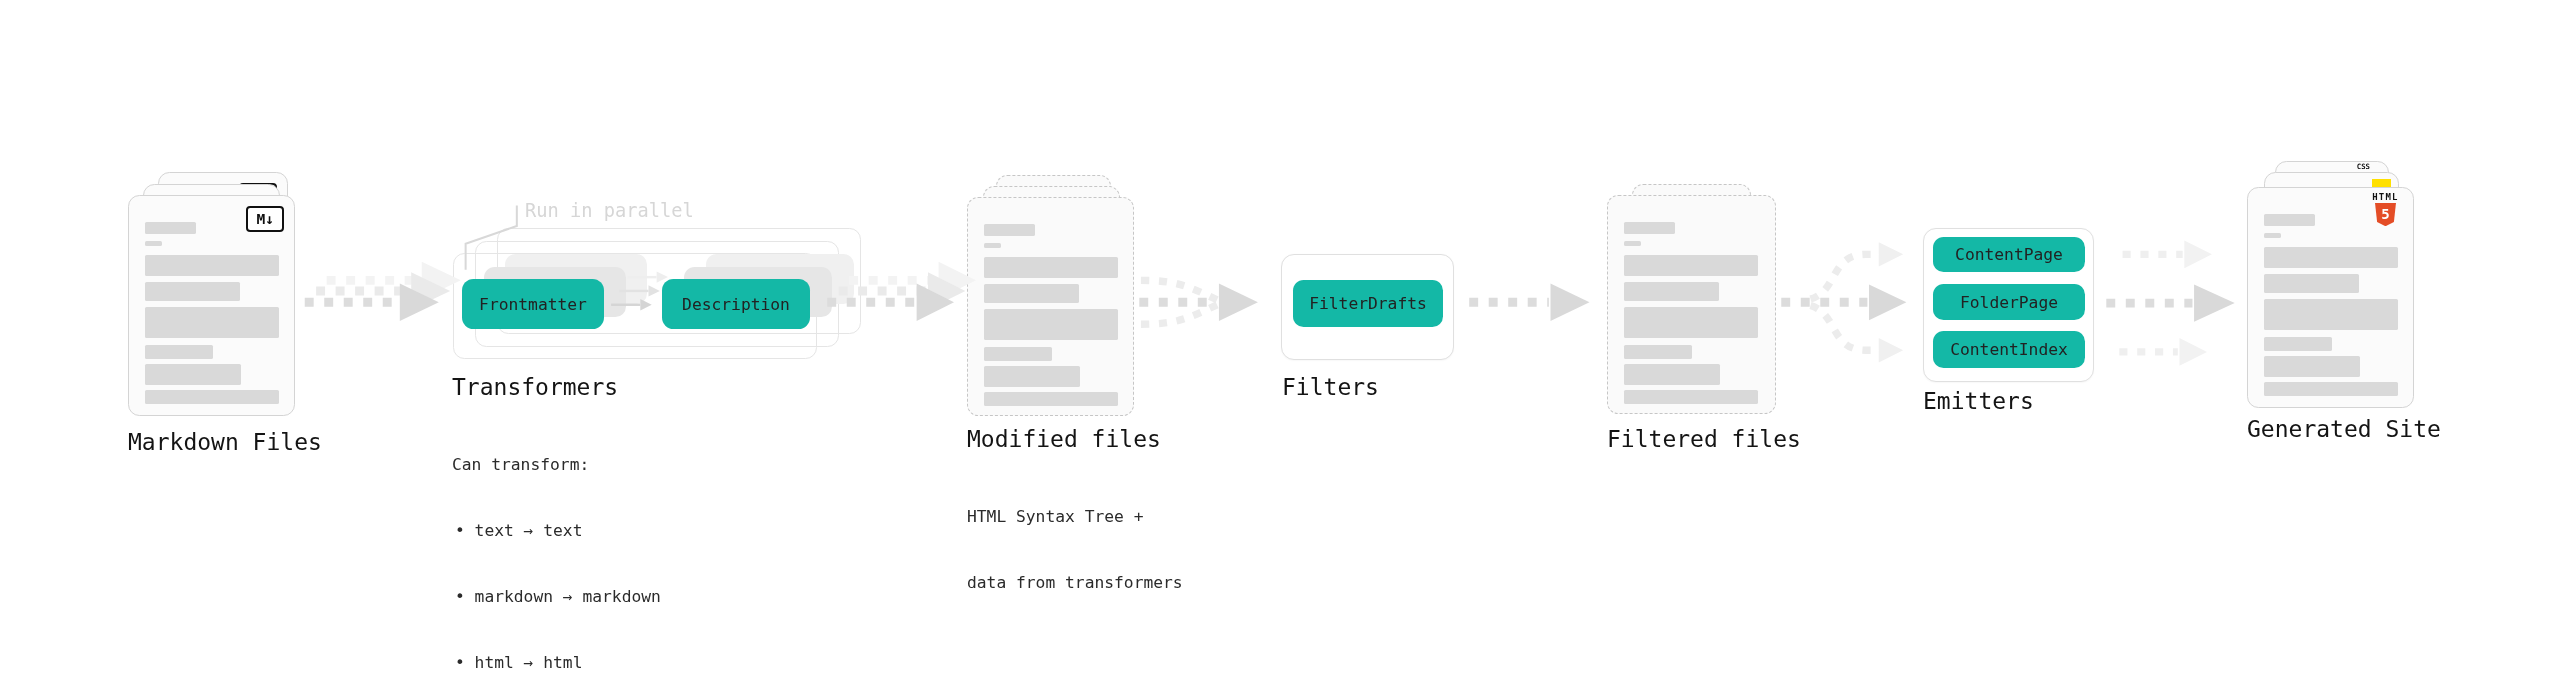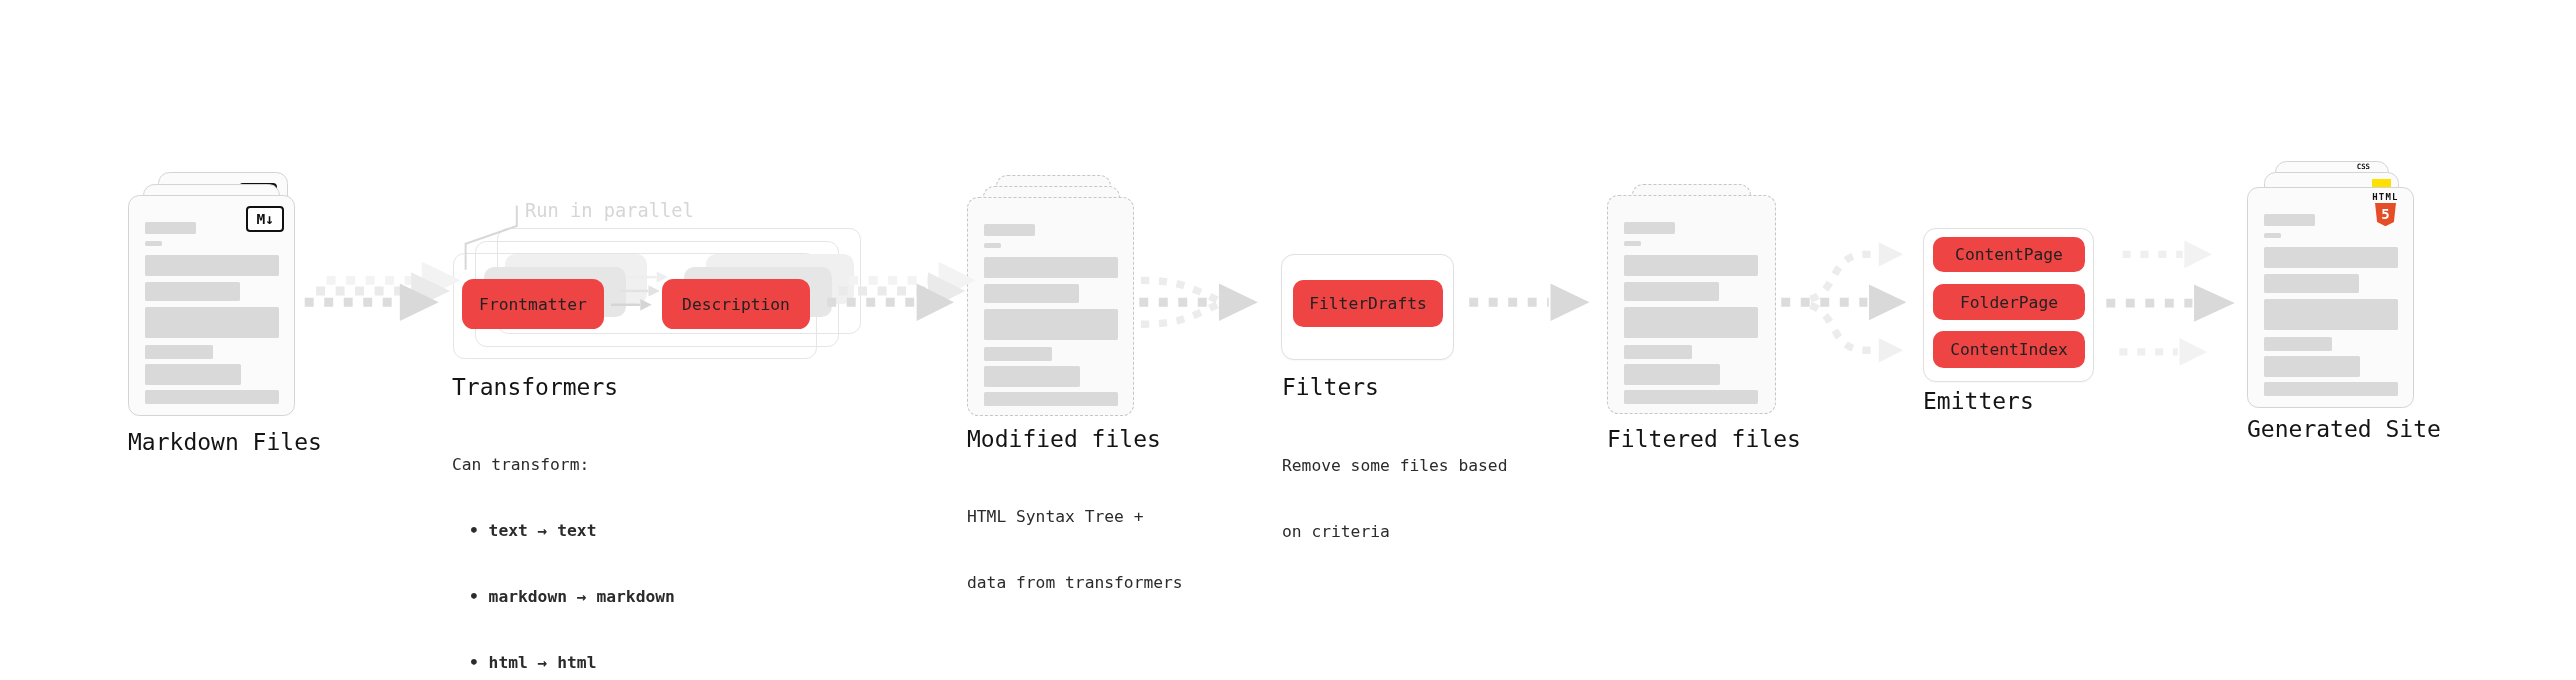--- a/index.html
+++ b/index.html
@@ -28,28 +28,28 @@
   .html5-shield{width:21px;height:23.6px;margin:0.8px auto 0;background:#e44d26;
     clip-path:polygon(0 0,100% 0,90% 82%,50% 100%,10% 82%);
     color:#fff;font-size:14px;font-weight:bold;display:flex;align-items:center;justify-content:center;}
   .js-badge{position:absolute;top:5.7px;right:7.3px;width:18.7px;height:12.2px;background:#ffe000;}
   .css-badge{position:absolute;top:2.4px;right:18px;width:20.3px;text-align:right;}
   .css-word{font-size:7.3px;font-weight:bold;color:#111;line-height:6.5px;}
   .css-bar{height:3.3px;background:#2965f1;margin-top:0.8px;border-radius:0.8px;}
   
   .tf-container{position:absolute;width:364px;height:106px;border:1.6px solid #e5e5e5;border-radius:11.4px;background:transparent;box-sizing:border-box;}
   .box{position:absolute;background:#ffffff;border:1.6px solid #e0e0e0;border-radius:13px;box-sizing:border-box;box-shadow:0 0.8px 1.6px rgba(0,0,0,0.03);}
-  .pill{position:absolute;background:#ef4444;border-radius:10.6px;display:flex;align-items:center;justify-content:center;
+  .pill{position:absolute;background:#14b8a6;border-radius:10.6px;display:flex;align-items:center;justify-content:center;
     font-size:16.3px;color:#222;white-space:nowrap;}
   .pill.g1{background:#e6e6e6;}
   .pill.g2{background:#f0f0f0;}
   
   .stage-title{position:absolute;font-size:23px;color:#141414;white-space:nowrap;}
   .stage-body{position:absolute;font-size:16.3px;line-height:22px;color:#2b2b2b;white-space:pre;}
-  .stage-body .indent{margin-left:17px;font-weight:bold;}
+  .stage-body .indent{margin-left:3px;}
   .ghost-note{position:absolute;font-size:18.7px;color:#d6d6d6;white-space:nowrap;}
   
   #arrows{position:absolute;left:0;top:0;pointer-events:none;}
 </style>
 </head>
 <body>
 
 <div id="canvas">
 
   <div class="doc" style="left:158px;top:172px;width:130px;height:205px;">
@@ -111,24 +111,20 @@
   </div>
   <div class="stage-title" style="left:967px;top:426px;">Modified files</div>
   <div class="stage-body" style="left:967px;top:462px;">
     <div>HTML Syntax Tree +</div>
     <div>data from transformers</div>
   </div>
 
   <div class="box" style="left:1281px;top:254px;width:173px;height:106px;"></div>
   <div class="pill" style="left:1293px;top:280px;width:150px;height:47px;">FilterDrafts</div>
   <div class="stage-title" style="left:1282px;top:374px;">Filters</div>
-  <div class="stage-body" style="left:1282px;top:411px;">
-    <div>Remove some files based</div>
-    <div>on criteria</div>
-  </div>
 
   <div class="doc dashed" style="left:1632px;top:184px;width:119px;height:195px;"></div>
   <div class="doc dashed" style="left:1607px;top:195px;width:169px;height:219px;">
     <div>
       <div class="bar b1"></div>
       <div class="bar b2"></div>
       <div class="bar b3"></div>
       <div class="bar b4"></div>
       <div class="bar b5"></div>
       <div class="bar b6"></div>

